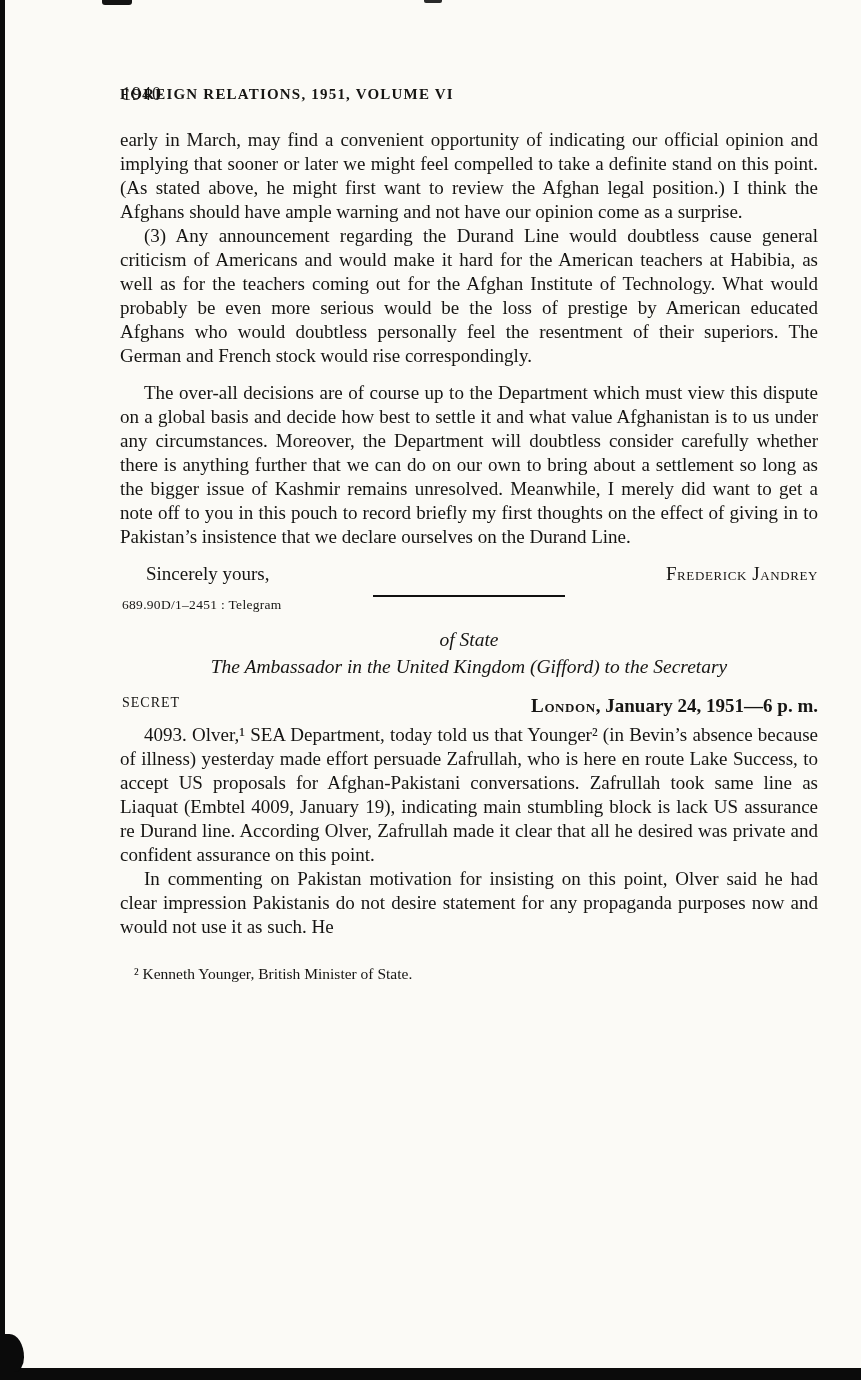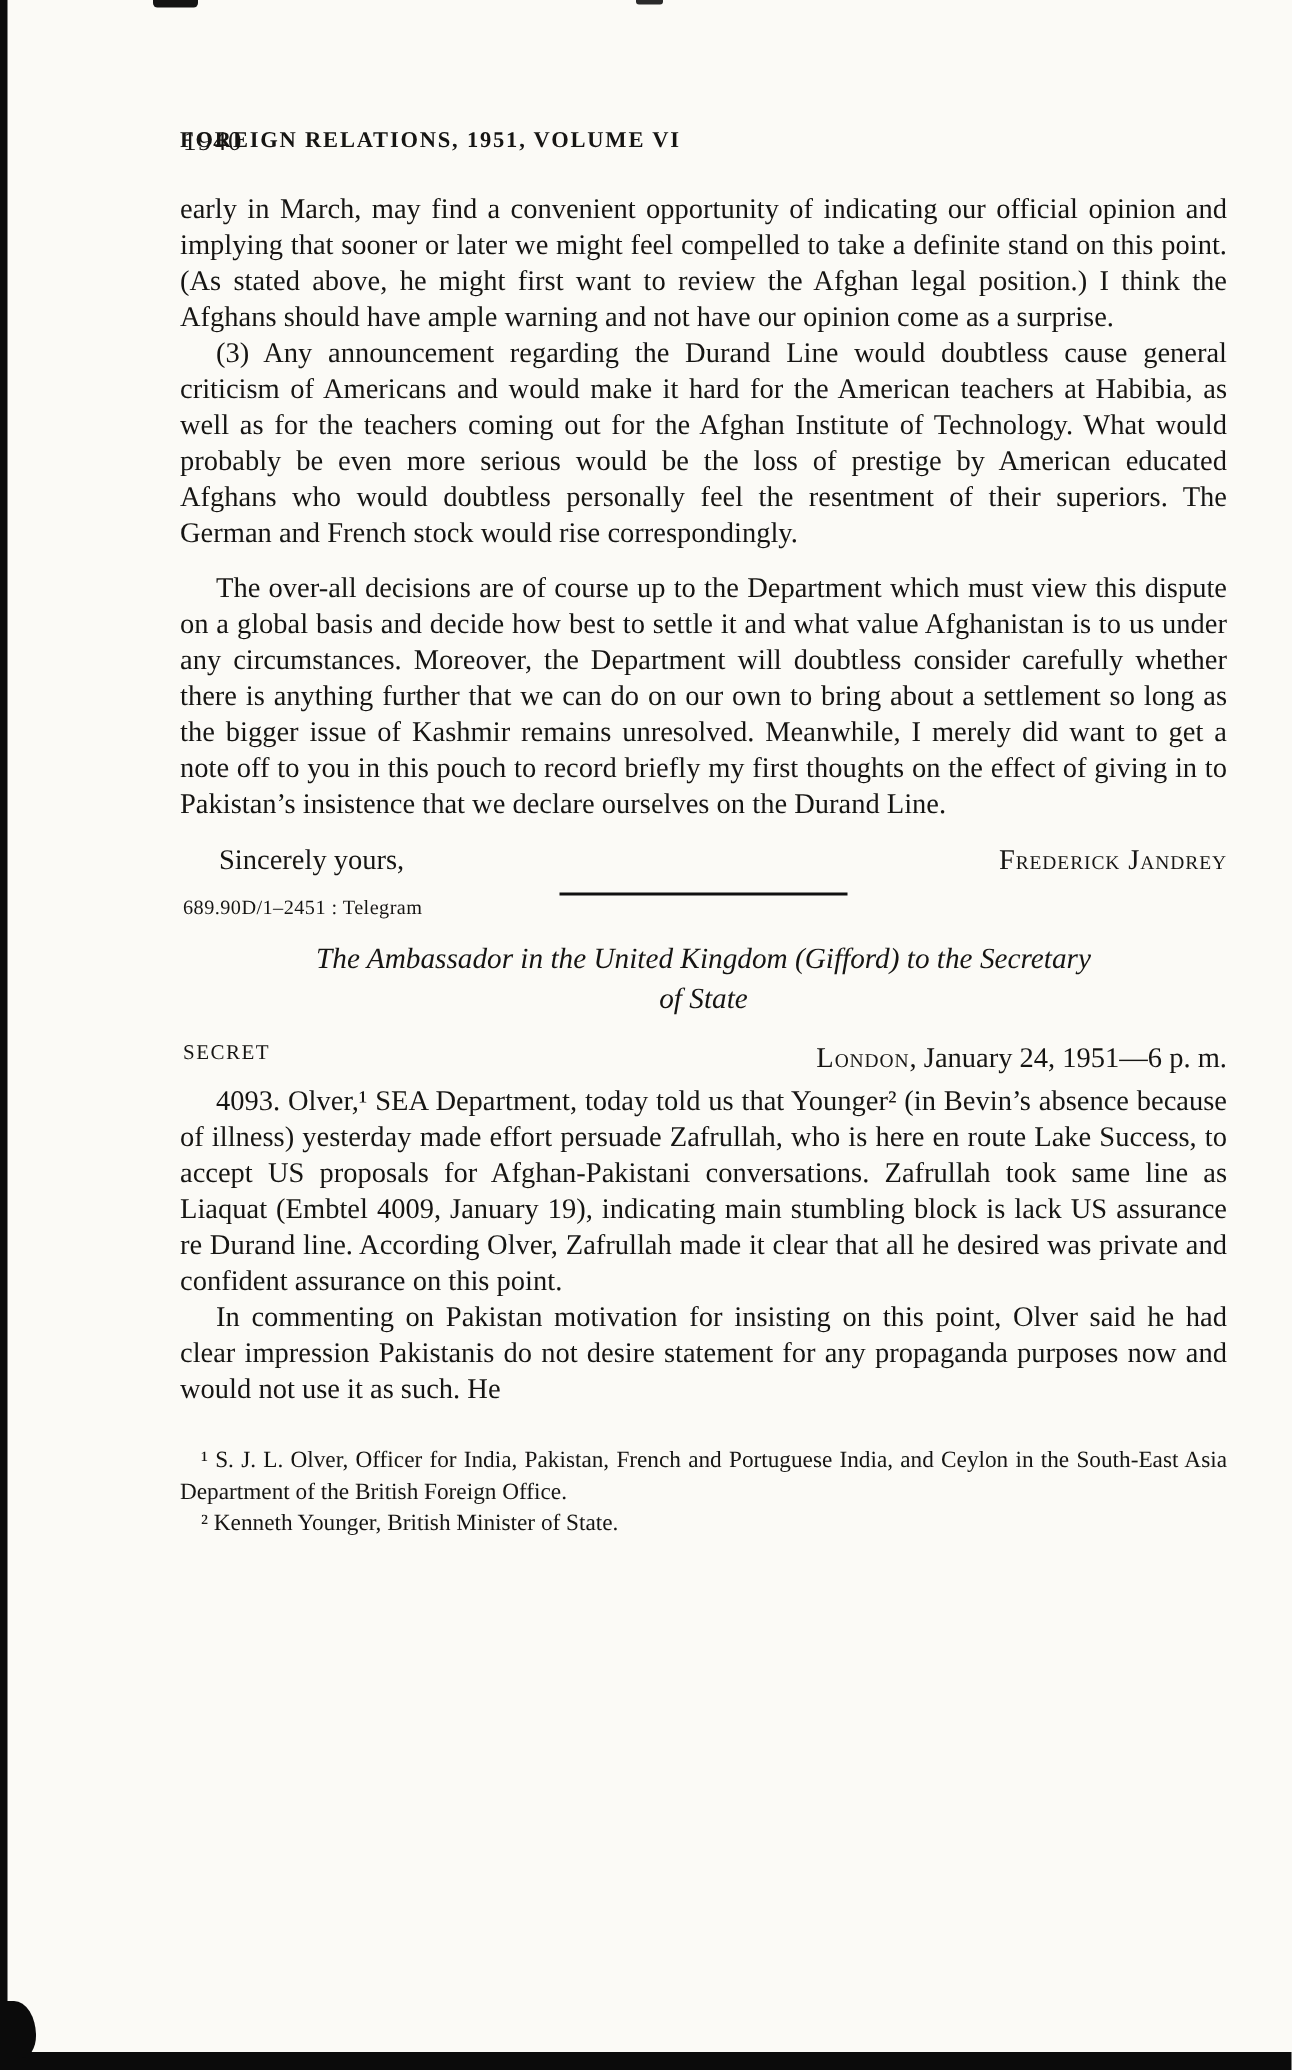--- a/index.html
+++ b/index.html
@@ -63,21 +63,21 @@
     margin-top: 13px;
     font-style: italic; font-size: 19.5px; line-height: 27px;
     text-align: center;
   }
   .class-row {
     display: flex; justify-content: space-between; align-items: flex-start;
     margin-top: 15px; margin-bottom: 6px;
     font-size: 19px;
   }
   .classification { font-size: 14px; letter-spacing: 1px; padding-left: 2px; }
-  .dateline { font-size: 19px; }
+  .dateline { font-size: 19px; font-weight: bold; }
 
   .footnotes { margin-top: 24px; }
   .footnotes p {
     font-size: 15.5px; line-height: 21px;
     text-align: justify; text-indent: 14px;
   }
 </style>
 </head>
 <body>
 
@@ -104,33 +104,32 @@
       <span class="smallcaps">Frederick Jandrey</span>
     </div>
 
     <div class="doc-separator"></div>
   </section>
 
   <section class="telegram">
     <div class="citation">689.90D/1–2451 : Telegram</div>
 
     <div class="doc-title">
+      <div>of State</div>
       <div>The Ambassador in the United Kingdom (Gifford) to the Secretary</div>
-      <div>of State</div>
     </div>
 
     <div class="class-row">
       <span class="classification">SECRET</span>
       <span class="dateline"><span class="smallcaps">London</span><span>, January 24, 1951—6 p. m.</span></span>
     </div>
 
     <div class="body-text">
       <p>4093. Olver,¹ SEA Department, today told us that Younger² (in Bevin’s absence because of illness) yesterday made effort persuade Zafrullah, who is here en route Lake Success, to accept US proposals for Afghan-Pakistani conversations. Zafrullah took same line as Liaquat (Embtel 4009, January 19), indicating main stumbling block is lack US assurance re Durand line. According Olver, Zafrullah made it clear that all he desired was private and confident assurance on this point.</p>
       <p>In commenting on Pakistan motivation for insisting on this point, Olver said he had clear impression Pakistanis do not desire statement for any propaganda purposes now and would not use it as such. He</p>
     </div>
   </section>
 
   <footer class="footnotes">
-    <p>¹ S. J. L. Olver, Officer for India, Pakistan, French and Portuguese India, and Ceylon in the South-East Asia Department of the British Foreign Office.</p>
     <p>² Kenneth Younger, British Minister of State.</p>
   </footer>
 
 </div>
 
 </body></html>

